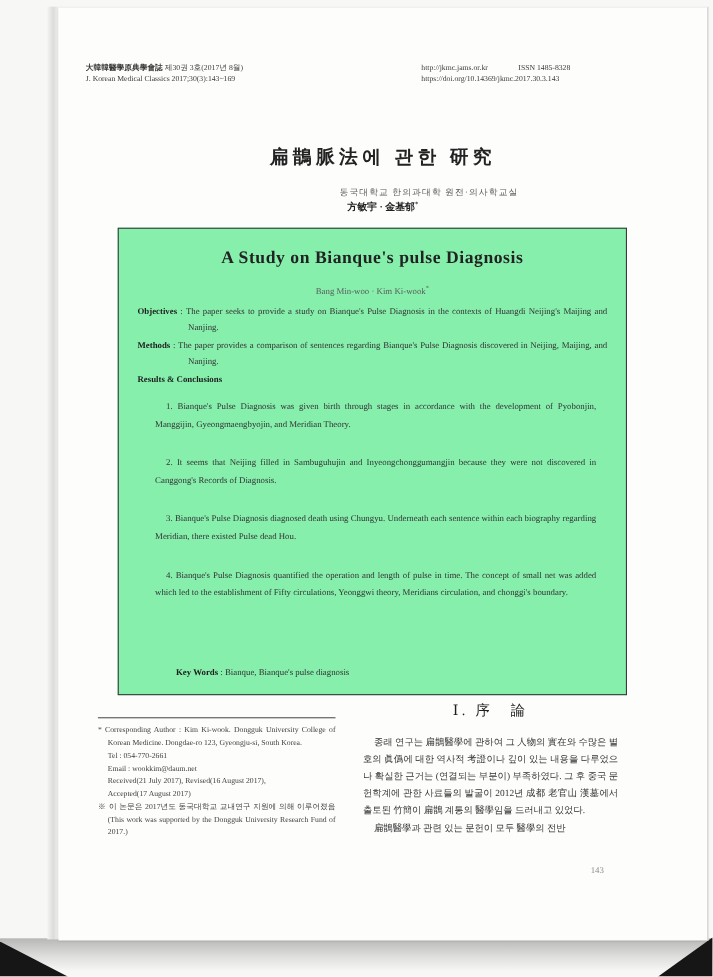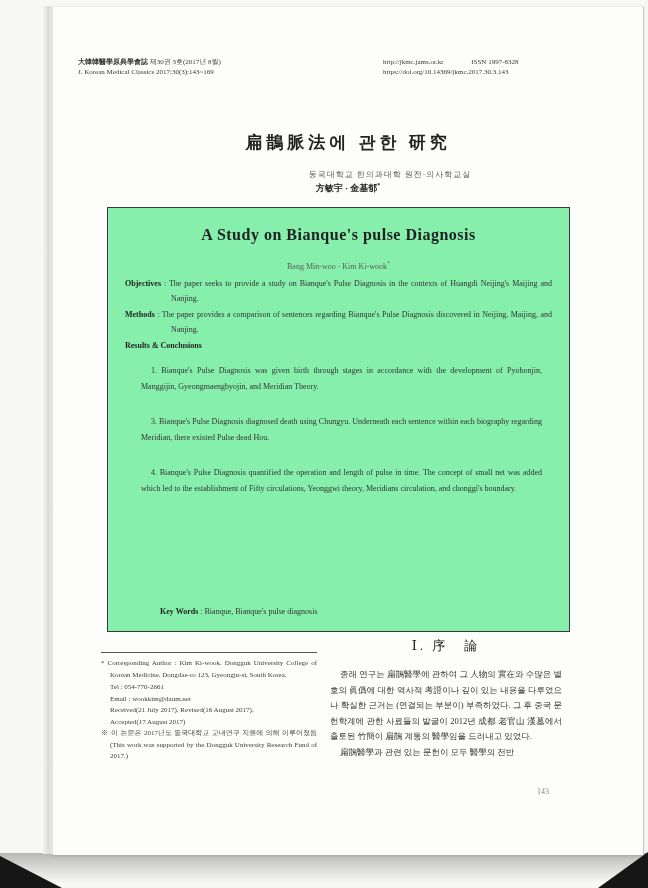--- a/index.html
+++ b/index.html
@@ -76,21 +76,21 @@
   .abs-item{
     font-size:8px;line-height:15.5px;text-align:justify;margin:10px;
     padding-left:6px;text-indent:10px;color:#333;
   }
   .abs-keywords{
     margin-top:auto;font-size:8px;line-height:14px;color:#333;
   }
   .abs-keywords .lbl{font-weight:bold;color:#1e1e1e;padding-left:35px;}
   
   .footnote-col{
-    position:absolute;left:48px;top:645px;width:216px;
+    position:absolute;left:36px;top:645px;width:216px;
     font-size:7px;line-height:11.5px;color:#3d3d3d;text-align:justify;
     border-top:1px solid #555;padding-top:5px;
   }
   .fn-block{padding-left:9px;text-indent:-9px;margin:0 0 1px 0;}
   .fn-line{padding-left:9px;margin:0;}
   .intro-col{position:absolute;left:277px;top:630px;width:232px;}
   .intro-heading{
     text-align:center;font-size:13px;font-weight:normal;letter-spacing:3px;
     color:#1e1e1e;margin:0 0 12px 0;
   }
@@ -119,21 +119,21 @@
       <div class="left">
         <div>
           <span class="jname">大韓韓醫學原典學會誌</span>
           <span>제30권 3호(2017년 8월)</span>
         </div>
         <div>J. Korean Medical Classics 2017;30(3):143~169</div>
       </div>
       <div class="right">
         <div>
           <span>http://jkmc.jams.or.kr</span>
-          <span class="issn">ISSN 1997-8328</span>
+          <span class="issn">ISSN 1485-8328</span>
         </div>
         <div>https://doi.org/10.14369/jkmc.2017.30.3.143</div>
       </div>
     </div>
 
     <div class="title-kr">扁鵲脈法에 관한 研究</div>
     <div class="affil-kr">동국대학교 한의과대학 원전·의사학교실</div>
     <div class="authors-kr">
       <span>方敏宇 · 金基郁</span><sup>*</sup>
     </div>
@@ -147,20 +147,21 @@
       <p class="abs-para">
         <span class="lbl">Objectives</span>
         <span>: The paper seeks to provide a study on Bianque's Pulse Diagnosis in the contexts of Huangdi Neijing's Maijing and Nanjing.</span>
       </p>
       <p class="abs-para">
         <span class="lbl">Methods</span>
         <span>: The paper provides a comparison of sentences regarding Bianque's Pulse Diagnosis discovered in Neijing, Maijing, and Nanjing.</span>
       </p>
       <p class="abs-results-label">Results &amp; Conclusions</p>
       <p class="abs-item">1. Bianque's Pulse Diagnosis was given birth through stages in accordance with the development of Pyobonjin, Manggijin, Gyeongmaengbyojin, and Meridian Theory.</p>
+      <p class="abs-item">2. It seems that Neijing filled in Sambuguhujin and Inyeongchonggumangjin because they were not discovered in Canggong's Records of Diagnosis.</p>
       <p class="abs-item">3. Bianque's Pulse Diagnosis diagnosed death using Chungyu. Underneath each sentence within each biography regarding Meridian, there existed Pulse dead Hou.</p>
       <p class="abs-item">4. Bianque's Pulse Diagnosis quantified the operation and length of pulse in time. The concept of small net was added which led to the establishment of Fifty circulations, Yeonggwi theory, Meridians circulation, and chonggi's boundary.</p>
 
       <div class="abs-keywords">
         <span class="lbl">Key Words</span>
         <span>: Bianque, Bianque's pulse diagnosis</span>
       </div>
     </div>
 
     <div class="footnote-col">

